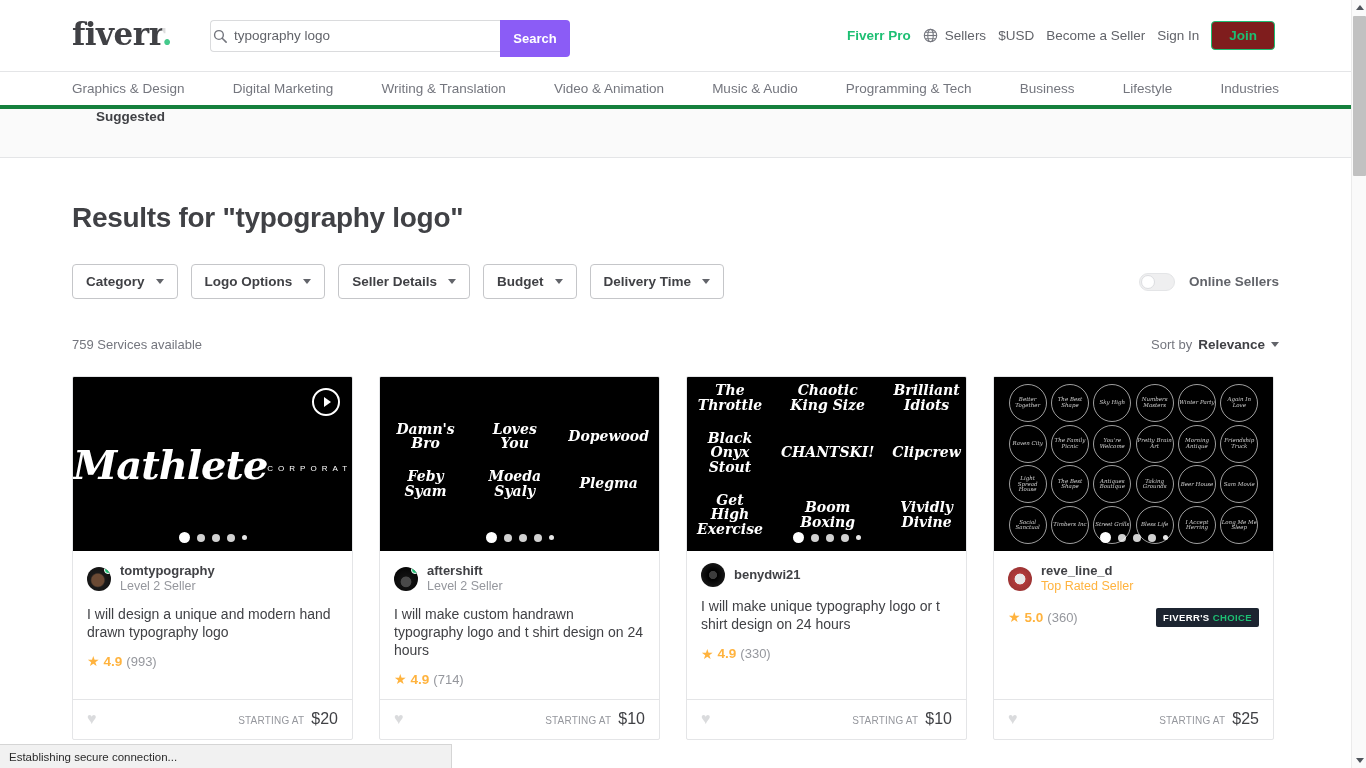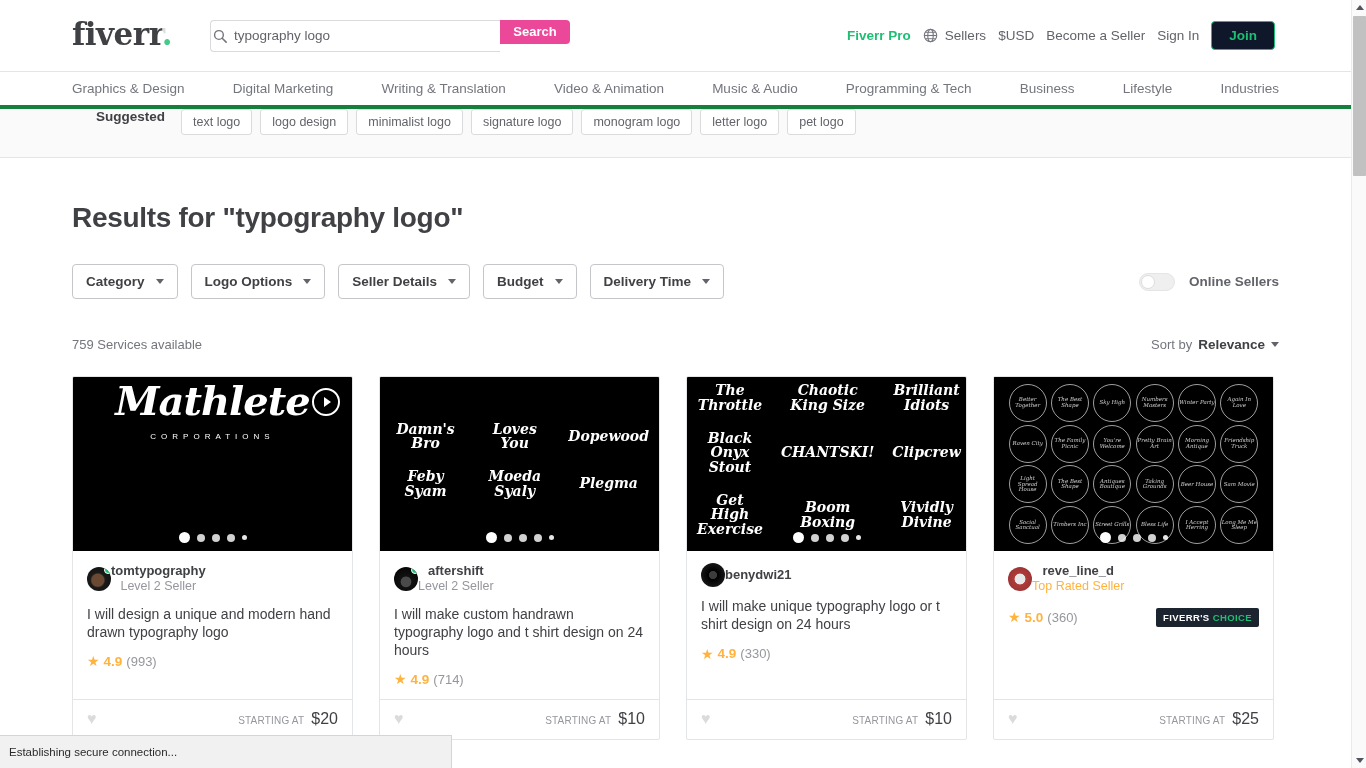--- a/index.html
+++ b/index.html
@@ -65,22 +65,22 @@
     outline: none;
     font-size: 13.5px;
     color: #62646a;
     font-family: "Liberation Sans", sans-serif;
     width: 245px;
     margin-left: 7px;
     background: transparent;
   }
   .searchbox input::placeholder { color: #74767e; }
   .search-btn {
-    width: 70px; height: 24px;
-    background: #ec4899;
+    width: 70px; height: 37px;
+    background: #8b5cf6;
     color: #fff;
     border: none;
     border-radius: 0 4px 4px 0;
     font-size: 13px;
     font-weight: 700;
     font-family: "Liberation Sans", sans-serif;
     cursor: pointer;
   }
 
   .header-right {
@@ -94,21 +94,21 @@
     font-size: 13.5px;
     color: #62646a;
     cursor: pointer;
     white-space: nowrap;
   }
   .hr-item.pro { color: #1dbf73; font-weight: 700; }
   .hr-lang { display: flex; align-items: center; gap: 7px; }
   .join-btn {
     border: 1px solid #1dbf73;
     color: #1dbf73;
-    background: #0f172a;
+    background: #7f1d1d;
     font-size: 13.5px;
     font-weight: 600;
     border-radius: 4px;
     padding: 6px 17px;
     cursor: pointer;
     font-family: "Liberation Sans", sans-serif;
   }
 
   
   .catnav {
@@ -305,21 +305,21 @@
   .dot.active { width: 11px; height: 11px; opacity: 1; }
   .dot.small { width: 5px; height: 5px; opacity: .9; }
 
   .card-body {
     padding: 12px 14px 0 14px;
     flex: 1;
   }
   .seller {
     display: flex;
     align-items: center;
-    text-align: center;
+    gap: 9px;
   }
   .avatar {
     width: 24px; height: 24px;
     border-radius: 50%;
     position: relative;
     flex: 0 0 auto;
     background: #1a1a1a;
     overflow: hidden;
   }
   .avatar .online-dot {
@@ -402,22 +402,22 @@
     font-size: 16px;
     color: #404145;
   }
 
   
   .art {
     position: absolute;
     inset: 0;
     display: flex;
     align-items: center;
-    justify-content: flex-start;
-    flex-direction: column;
+    justify-content: space-between;
+    flex-direction: row;
     color: #fff;
     pointer-events: none;
   }
   .script {
     font-family: "DejaVu Serif", serif;
     font-style: italic;
     font-weight: 700;
   }
   .art-main { font-size: 40px; letter-spacing: -1px; }
   .art-sub {
@@ -509,21 +509,21 @@
     width: 13px; height: 160px;
     background: #c1c1c1;
     border-radius: 1px;
     cursor: pointer;
   }
 
   
   .statusbar {
     position: absolute;
     left: 0; bottom: 0;
-    height: 33px;
+    height: 24px;
     min-width: 452px;
     background: #f1f1f1;
     border-top: 1px solid #d5d5d5;
     border-right: 1px solid #d5d5d5;
     display: flex;
     align-items: center;
     padding-left: 9px;
     font-size: 11.5px;
     color: #2b2b2b;
     z-index: 60;
@@ -578,29 +578,20 @@
         <a style="margin-right: 0px;">Video &amp; Animation</a>
         <a style="margin-right: 0px;">Music &amp; Audio</a>
         <a style="margin-right: 0px;">Programming &amp; Tech</a>
         <a style="margin-right: 0px;">Business</a>
         <a style="margin-right: 0px;">Lifestyle</a>
         <a style="margin-right: 0px;">Industries</a>
       </div>
 
     <div class="suggested">
       <span class="sug-label">Suggested</span>
-      <div id="sugchips" style="display:flex;align-items:center">
-          <div class="sug-chip">text logo</div>
-          <div class="sug-chip">logo design</div>
-          <div class="sug-chip">minimalist logo</div>
-          <div class="sug-chip">signature logo</div>
-          <div class="sug-chip">monogram logo</div>
-          <div class="sug-chip">letter logo</div>
-          <div class="sug-chip">pet logo</div>
-        </div>
     </div>
 
     <div class="main">
       <h1 class="page-title">Results for "typography logo"</h1>
 
       <div class="filters">
         <div id="filterbtns" style="display:flex;gap:13px">
             <button class="filter-btn">
               <span>Category</span>
               <span class="chev"></span>

